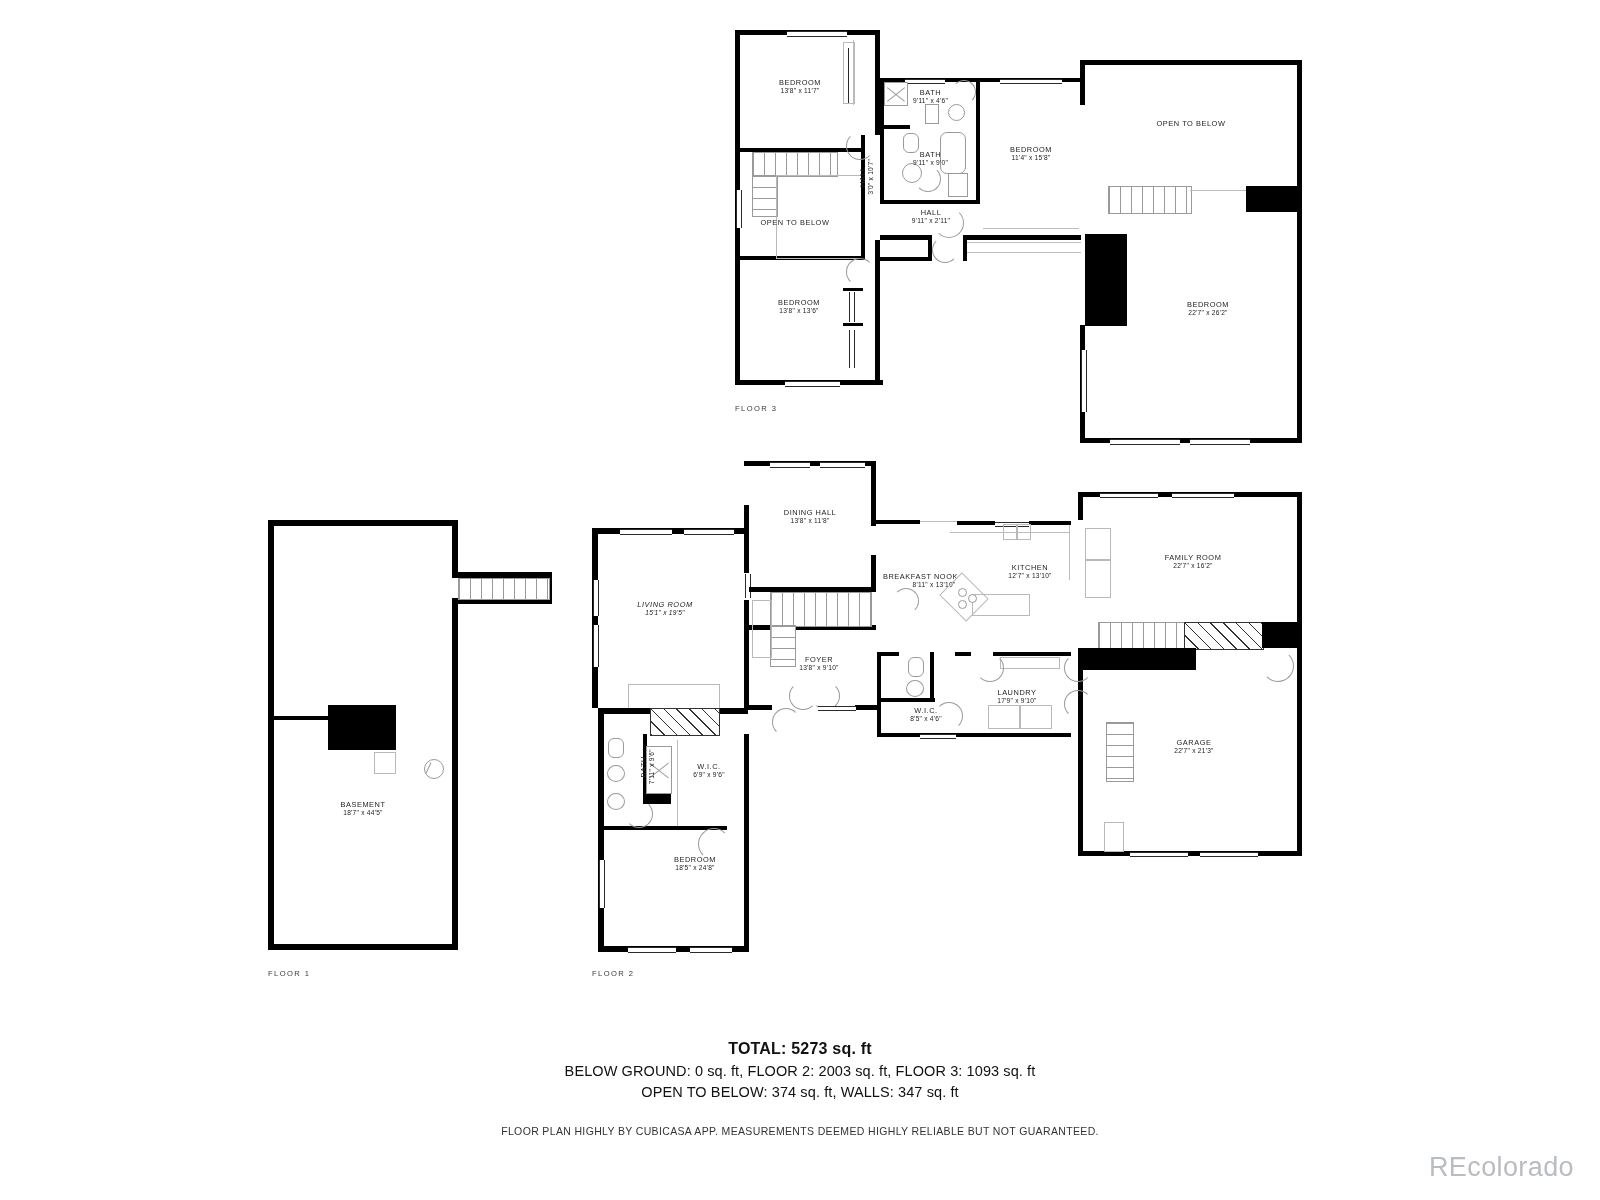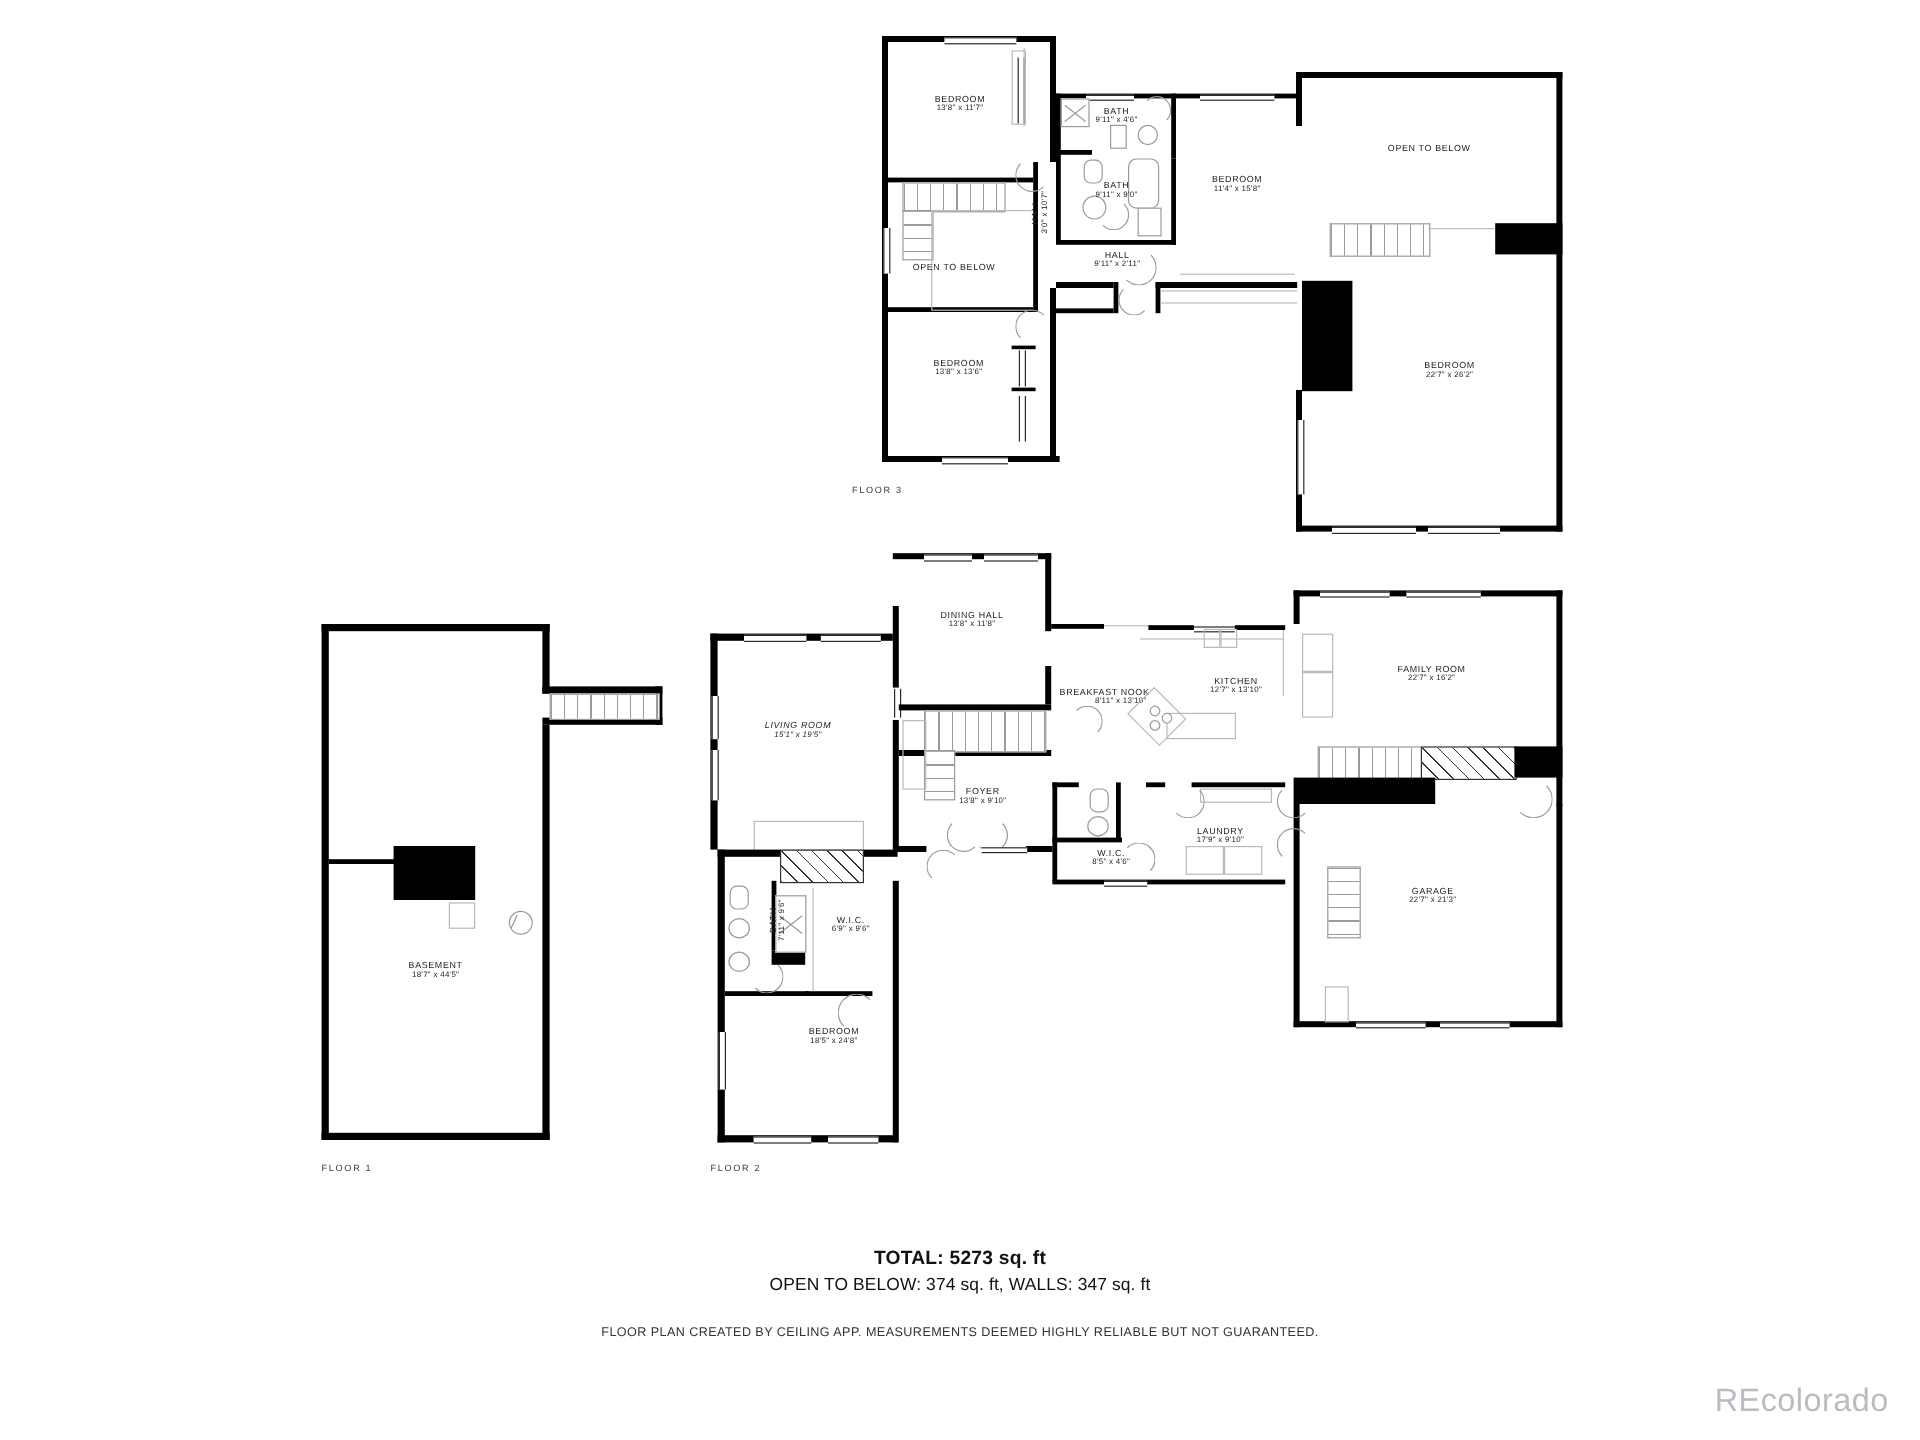--- a/index.html
+++ b/index.html
@@ -160,21 +160,21 @@
     <div class="blk" style="left:1246px;top:186px;width:56px;height:26px;"></div>
     <div class="thinline" style="left:1190px;top:190px;width:56px;height:1px;"></div>
 
     <div class="blk" style="left:1085px;top:234px;width:42px;height:92px;"></div>
 
     <div class="rlabel" style="left:1162px;top:300px;width:92px;">
       <span class="nm">BEDROOM</span>
       <span class="dm">22'7" x 26'2"</span>
     </div>
 
-    <div class="floorlabel" style="left:710px;top:404px;text-align:right;">FLOOR 3</div>
+    <div class="floorlabel" style="left:735px;top:404px;text-align:right;">FLOOR 3</div>
   </div>
 
   <div>
     <div class="wall" style="left:268px;top:520px;width:190px;height:6px;"></div>
     <div class="wall" style="left:268px;top:520px;width:6px;height:430px;"></div>
     <div class="wall" style="left:268px;top:944px;width:190px;height:6px;"></div>
     <div class="wall" style="left:452px;top:520px;width:6px;height:58px;"></div>
     <div class="wall" style="left:452px;top:604px;width:6px;height:346px;"></div>
 
     <div class="wall" style="left:452px;top:572px;width:100px;height:6px;"></div>
@@ -357,19 +357,20 @@
     <div class="rlabel" style="left:650px;top:855px;width:90px;">
       <span class="nm">BEDROOM</span>
       <span class="dm">18'5" x 24'8"</span>
     </div>
 
     <div class="floorlabel" style="left:592px;top:969px;">FLOOR 2</div>
   </div>
 
   <div id="footer">
     <div class="total">TOTAL: 5273 sq. ft</div>
+    <div class="ln">BELOW GROUND: 0 sq. ft, FLOOR 2: 2003 sq. ft, FLOOR 3: 1093 sq. ft</div>
     <div class="ln">OPEN TO BELOW: 374 sq. ft, WALLS: 347 sq. ft</div>
-    <div class="disc">FLOOR PLAN CREATED BY CEILING APP. MEASUREMENTS DEEMED HIGHLY RELIABLE BUT NOT GUARANTEED.</div>
+    <div class="disc">FLOOR PLAN HIGHLY BY CUBICASA APP. MEASUREMENTS DEEMED HIGHLY RELIABLE BUT NOT GUARANTEED.</div>
   </div>
 
   <div id="brand">REcolorado</div>
 
 </div>
 
 </body></html>

